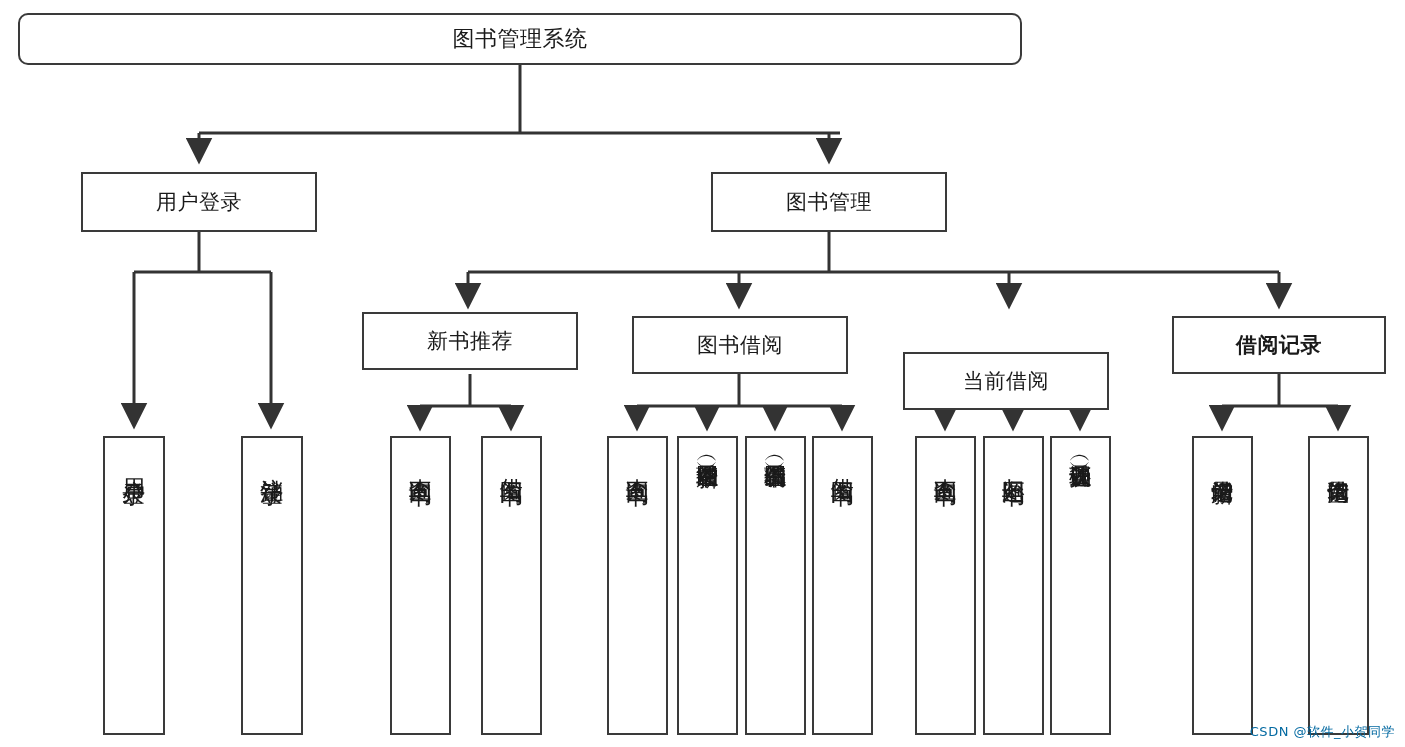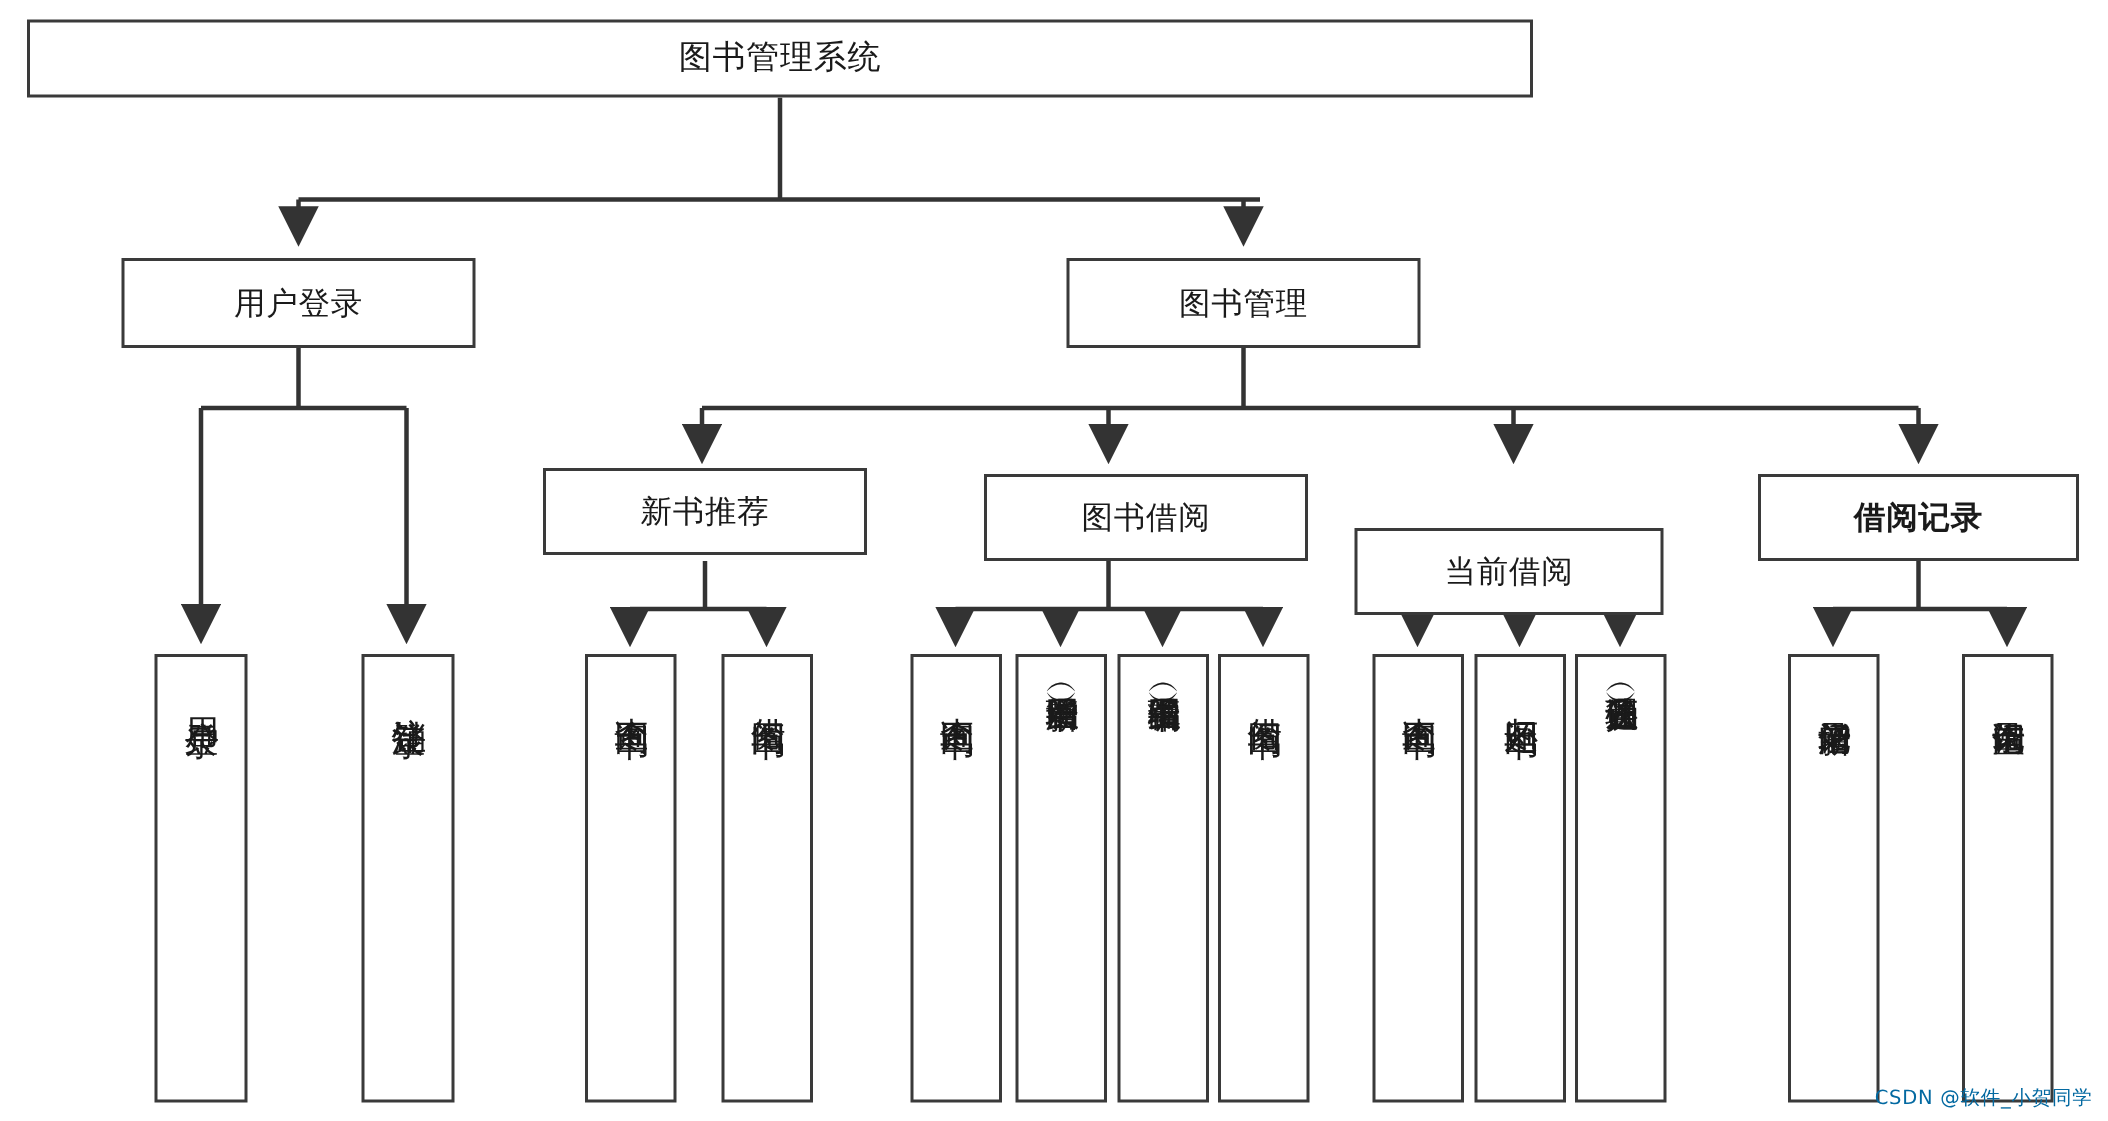--- a/index.html
+++ b/index.html
@@ -126,37 +126,37 @@
       <path d="M 1013 406 L 1013 427" marker-end="url(#arrow)"></path>
       <path d="M 1080 406 L 1080 427" marker-end="url(#arrow)"></path>
 
       <path d="M 1279 374 L 1279 406"></path>
       <path d="M 1222 406 L 1338 406"></path>
       <path d="M 1222 406 L 1222 427" marker-end="url(#arrow)"></path>
       <path d="M 1338 406 L 1338 427" marker-end="url(#arrow)"></path>
     </g>
   </svg>
 
-  <div class="node root horiz" style="left:18px; top:13px; width:1004px; height:52px;">
+  <div class="node root horiz" style="left:18px; top:13px; width:1004px; height:52px;border-radius:10px;">
     <span class="lbl">图书管理系统</span>
   </div>
 
   <div class="node horiz" style="left:81px; top:172px; width:236px; height:60px;">
     <span class="lbl">用户登录</span>
   </div>
 
   <div class="node horiz" style="left:711px; top:172px; width:236px; height:60px;align-items:center;">
     <span class="lbl">图书管理</span>
   </div>
 
   <div class="node horiz" style="left:362px; top:312px; width:216px; height:58px;">
     <span class="lbl">新书推荐</span>
   </div>
 
-  <div class="node horiz" style="left:632px; top:316px; width:216px; height:58px;margin-left:24px;">
+  <div class="node horiz" style="left:632px; top:316px; width:216px; height:58px;">
     <span class="lbl">图书借阅</span>
   </div>
 
   <div class="node horiz" style="left:903px; top:316px; width:206px; height:58px;margin-top:36px;">
     <span class="lbl">当前借阅</span>
   </div>
 
   <div class="node horiz" style="left:1172px; top:316px; width:214px; height:58px;font-weight:bold;">
     <span class="lbl">借阅记录</span>
   </div>

